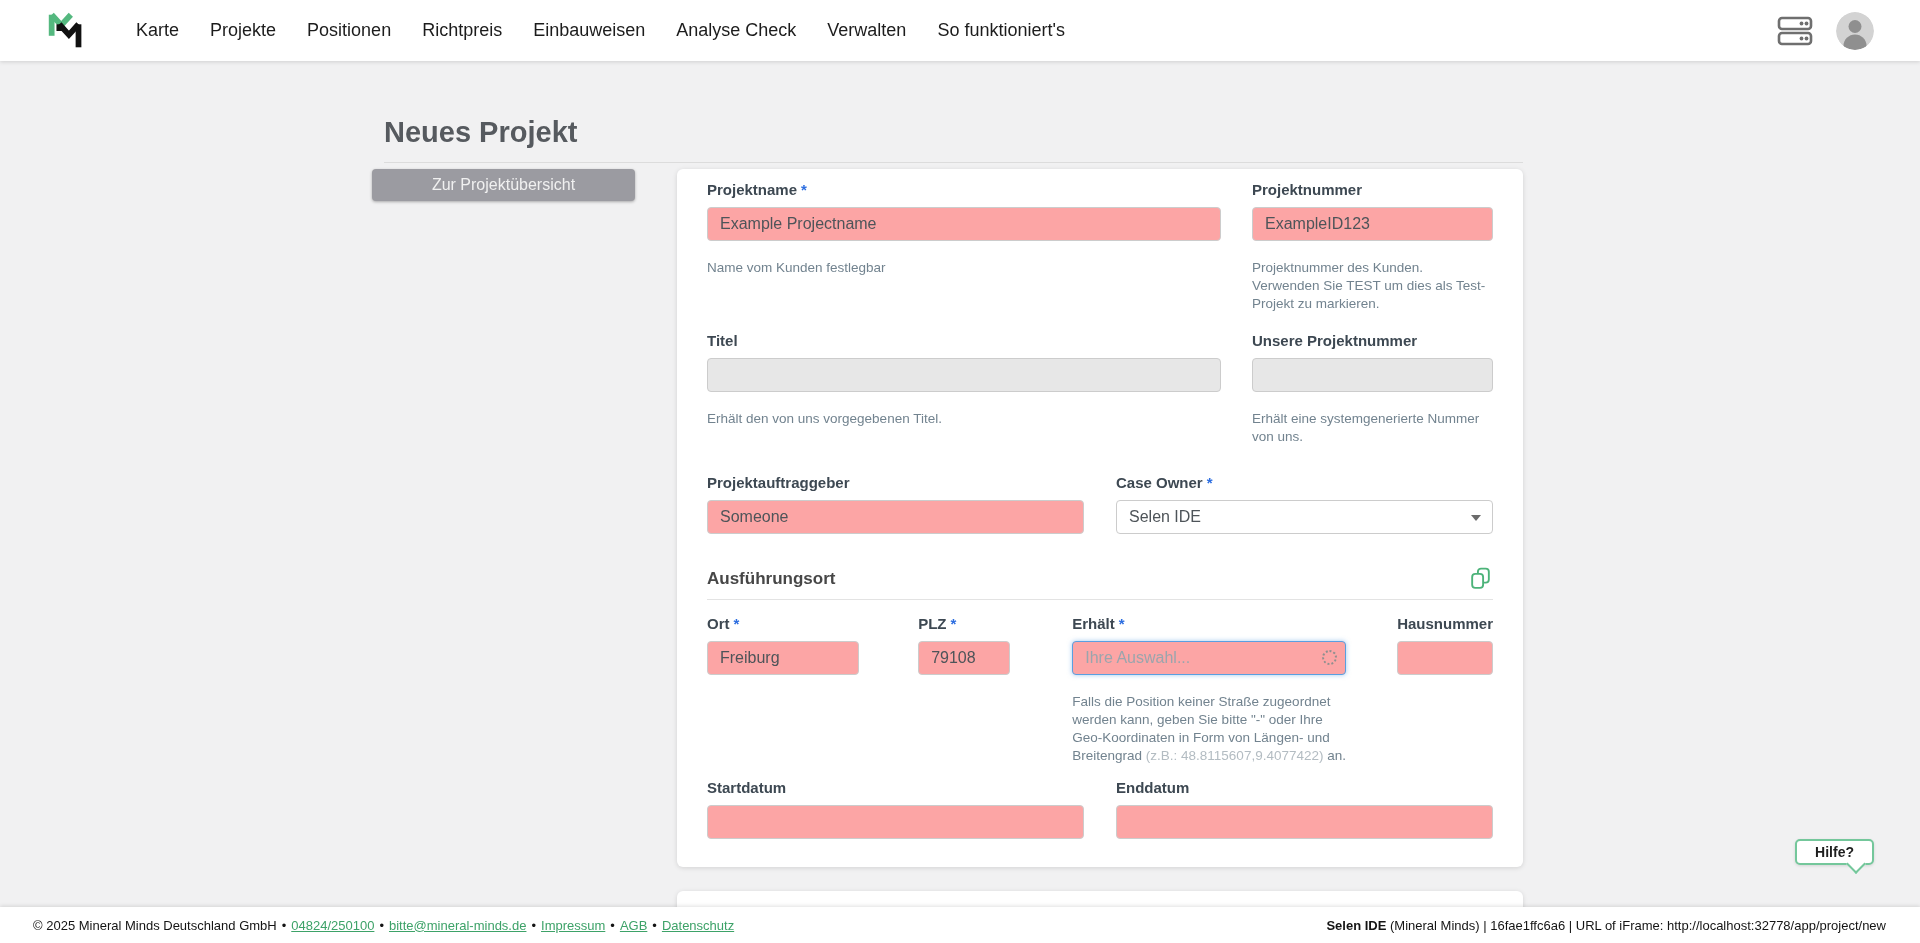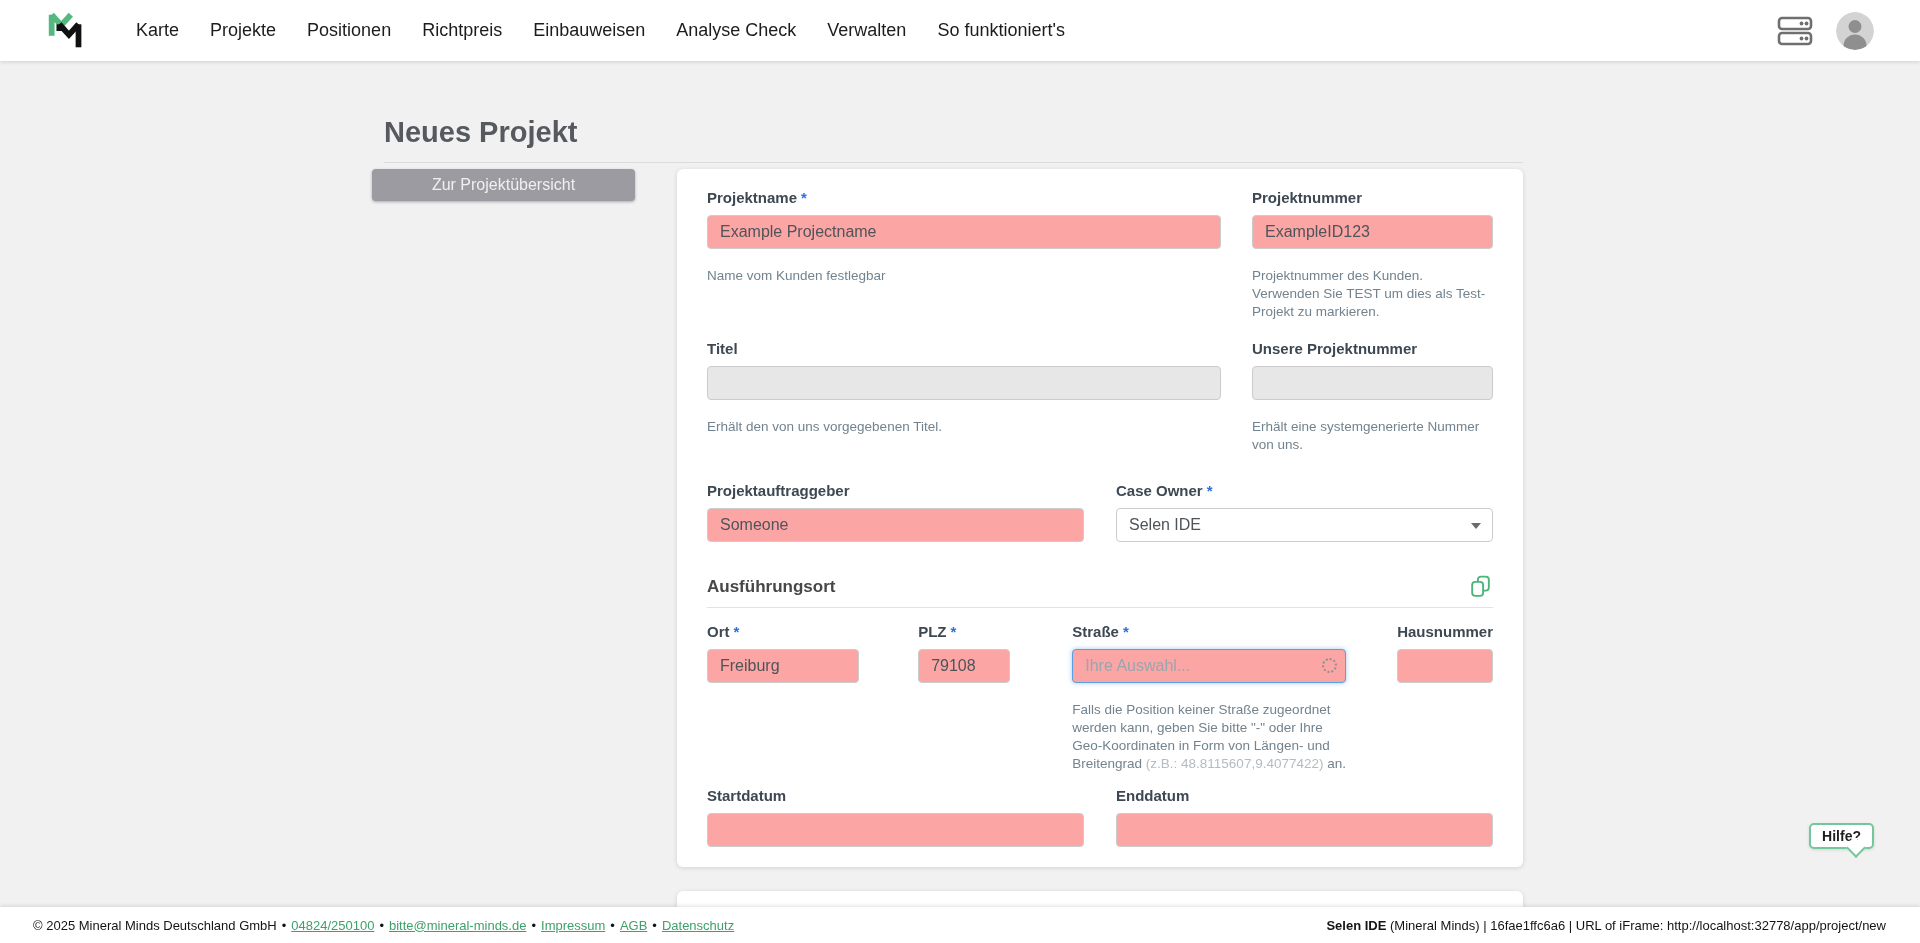--- a/index.html
+++ b/index.html
@@ -38,21 +38,21 @@
     position:absolute; left:372px; top:169px; width:263px; height:32px;
     background:#9b9ba1; color:#f0f0f0; border:none; border-radius:4px;
     font-family:inherit; font-size:16px; cursor:pointer;
     box-shadow:0 1px 3px rgba(0,0,0,.3);
   }
 
   
   .card {
     position:absolute; left:677px; top:169px; width:846px; height:698px;
     background:#fff; border-radius:6px; box-shadow:0 1px 5px rgba(0,0,0,.13);
-    padding:20px 30px 24px 30px;
+    padding:12px 30px 24px 30px;
   }
   .card2-sliver {
     position:absolute; left:677px; top:891px; width:846px; height:60px;
     background:#fff; border-radius:6px 6px 0 0; box-shadow:0 1px 5px rgba(0,0,0,.13);
     z-index:5;
   }
 
   .row { display:flex; }
   .row-split .col-main { width:514px; margin-right:31px; }
   .row-split .col-side { width:241px; }
@@ -113,23 +113,23 @@
     animation:spin 1.2s linear infinite;
   }
   @keyframes spin { to { transform:rotate(360deg); } }
 
   
   .section-dates { margin-top:28px; }
   .row-dates { margin-top:15px; }
 
   
   .help-bubble {
-    position:absolute; right:46px; bottom:94px; z-index:40;
+    position:absolute; right:46px; bottom:78px; z-index:40;
     background:#fff; border:2px solid #74c79b; border-radius:5px;
-    padding:3px 11px; font-size:14px; font-weight:700; color:#1e1e1e;
+    padding:3px 18px; font-size:14px; font-weight:700; color:#1e1e1e;
     cursor:pointer; box-shadow:0 1px 3px rgba(0,0,0,.12);
   }
   .help-bubble::after {
     content:""; position:absolute; right:9px; bottom:-8px; width:12px; height:12px;
     background:#fff; border-right:2px solid #74c79b; border-bottom:2px solid #74c79b;
     transform:rotate(45deg);
   }
 
   
   .footer {
@@ -261,21 +261,21 @@
       <input class="inp" type="text" value="Freiburg" style="">
     </div>
     <div class="col-plz">
       <div class="f-label">
         <span>PLZ</span><span class="req">*</span>
       </div>
       <input class="inp" type="text" value="79108" style="">
     </div>
     <div class="col-str">
       <div class="f-label">
-        <span>Straße</span><span class="req">*</span>
+        <span>Erhält</span><span class="req">*</span>
       </div>
       <div class="inp-wrap">
         <input class="inp focused" type="text" placeholder="Ihre Auswahl..." style="">
         <span class="spinner"></span>
       </div>
       <div class="help">
         <span>Falls die Position keiner Straße zugeordnet werden kann, geben Sie bitte "-" oder Ihre Geo-Koordinaten in Form von Längen- und Breitengrad </span><span class="light">(z.B.: 48.8115607,9.4077422)</span><span> an.</span>
       </div>
     </div>
     <div class="col-haus">

